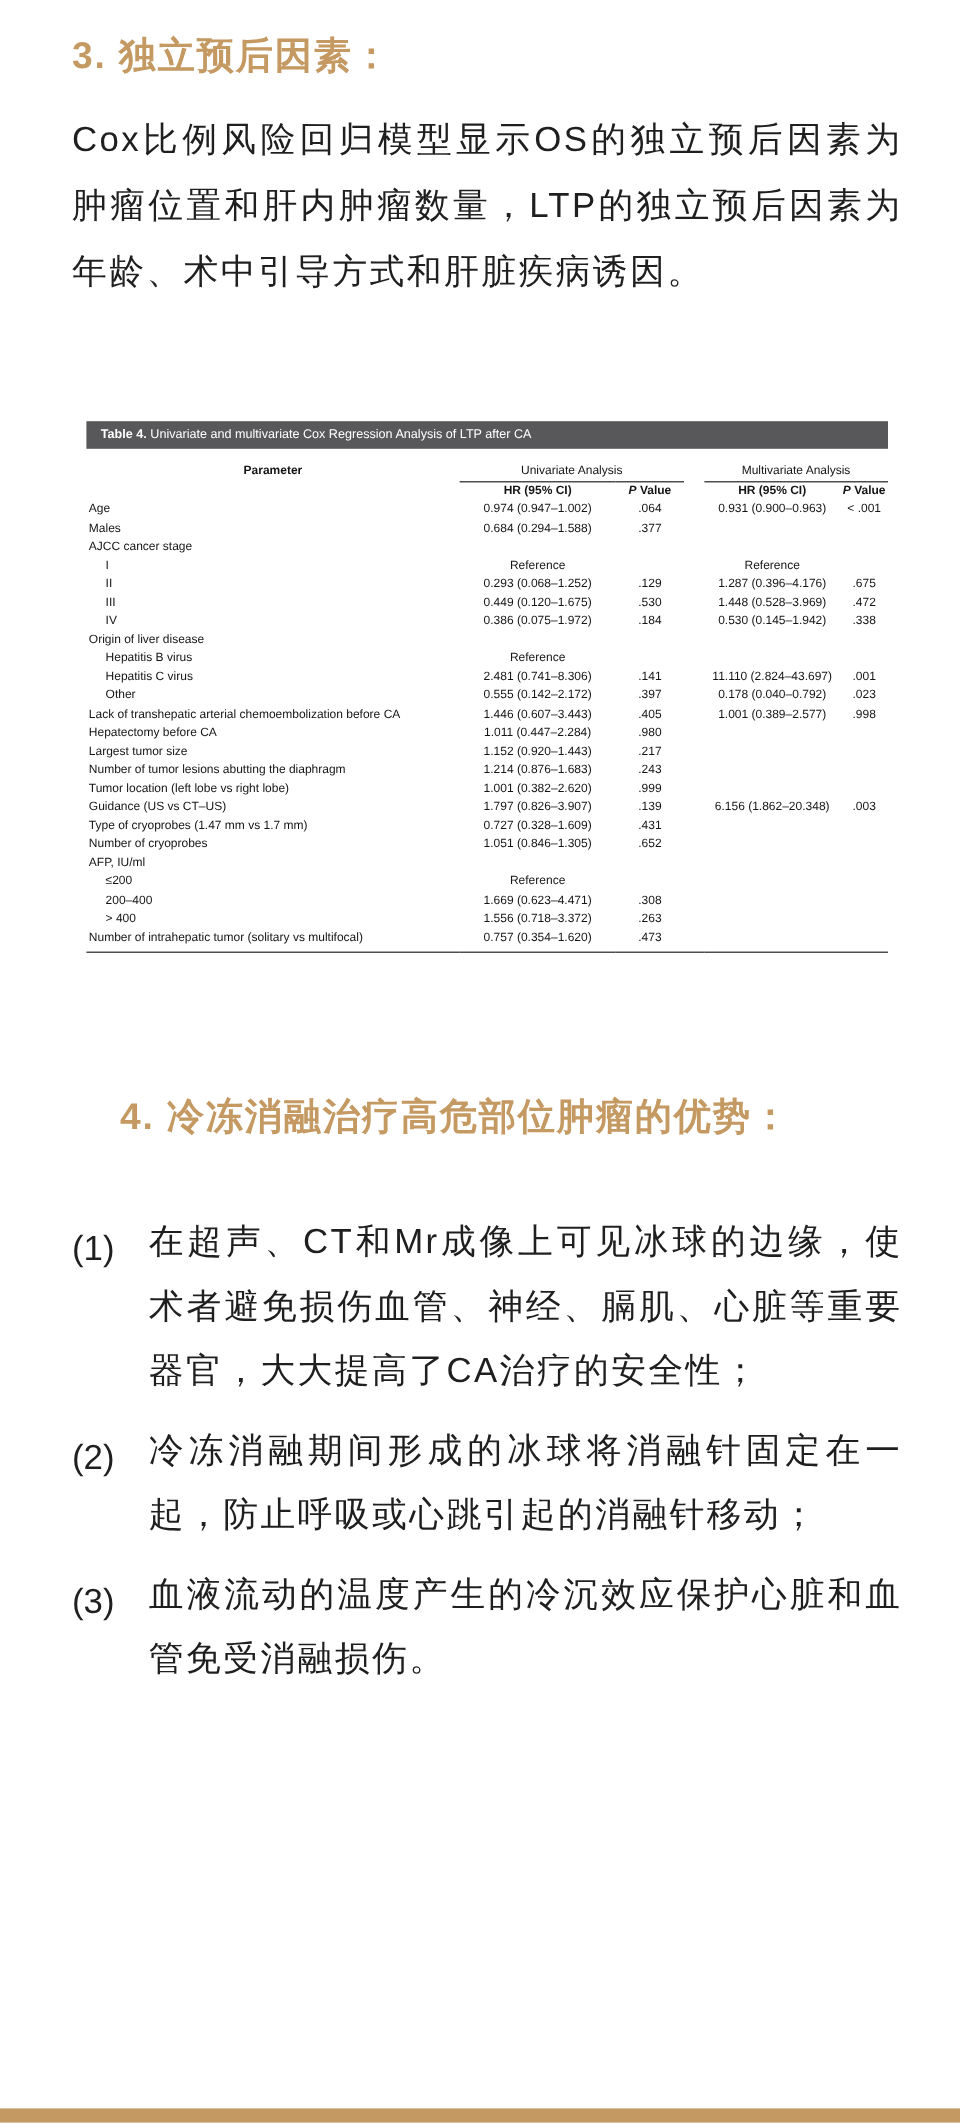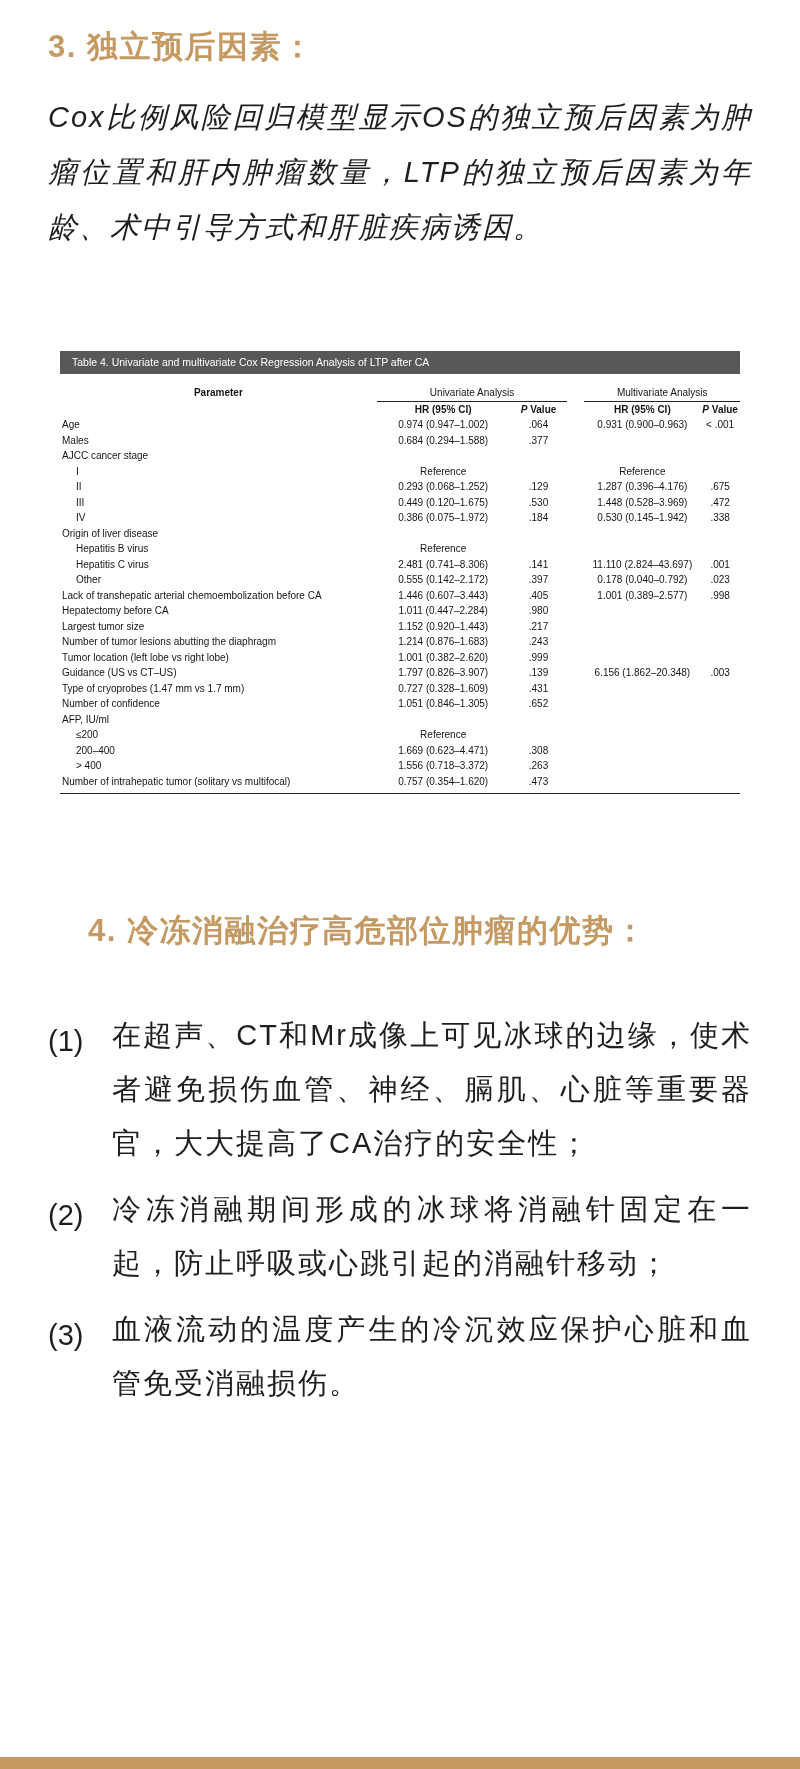--- a/index.html
+++ b/index.html
@@ -8,40 +8,40 @@
     --text:#1f1f1f;
   }
   *{box-sizing:border-box;}
   html,body{margin:0;padding:0;}
   body{
     width:800px;height:1769px;position:relative;overflow:hidden;
     background:#ffffff;
     font-family:"Liberation Sans","DejaVu Sans",sans-serif;
     color:var(--text);
   }
-  .content{padding:26px 48px 0 48px;}
+  .content{padding:26px 48px 0 60px;}
 
   .sec-heading{
     color:var(--accent);
     font-size:31px;font-weight:bold;
     letter-spacing:1.5px;line-height:42px;margin:0;
   }
   .para{
     margin-top:22px;
     font-size:29px;line-height:55px;letter-spacing:2px;
-    text-align:justify;color:var(--text);font-style:italic;
+    text-align:justify;color:var(--text);
   }
 
   
   .table-wrap{margin:96px 12px 0 12px;}
   .table-titlebar{
     background:var(--table-bar);color:#ffffff;
     font-size:10.5px;line-height:12px;padding:5px 12px 6px 12px;
   }
-  .tt-b{font-weight:normal;}
+  .tt-b{font-weight:bold;}
   .cox-table{
     width:100%;border-collapse:collapse;margin-top:11px;
     font-size:10px;color:#141414;
   }
   .c-param{width:46.5%;}
   .c-hr{width:19.5%;}
   .c-p{width:8.5%;}
   .c-gap{width:2.5%;}
   .c-hr2{width:17%;}
   .c-p2{width:5.5%;}
@@ -271,21 +271,21 @@
   <tr>
     <td class="param">Type of cryoprobes (1.47 mm vs 1.7 mm)</td>
     <td>0.727 (0.328–1.609)</td>
     <td>.431</td>
     <td></td>
     <td></td>
     <td></td>
   </tr>
 
   <tr>
-    <td class="param">Number of confidence</td>
+    <td class="param">Number of cryoprobes</td>
     <td>1.051 (0.846–1.305)</td>
     <td>.652</td>
     <td></td>
     <td></td>
     <td></td>
   </tr>
 
   <tr>
     <td class="param">AFP, IU/ml</td>
     <td></td>

